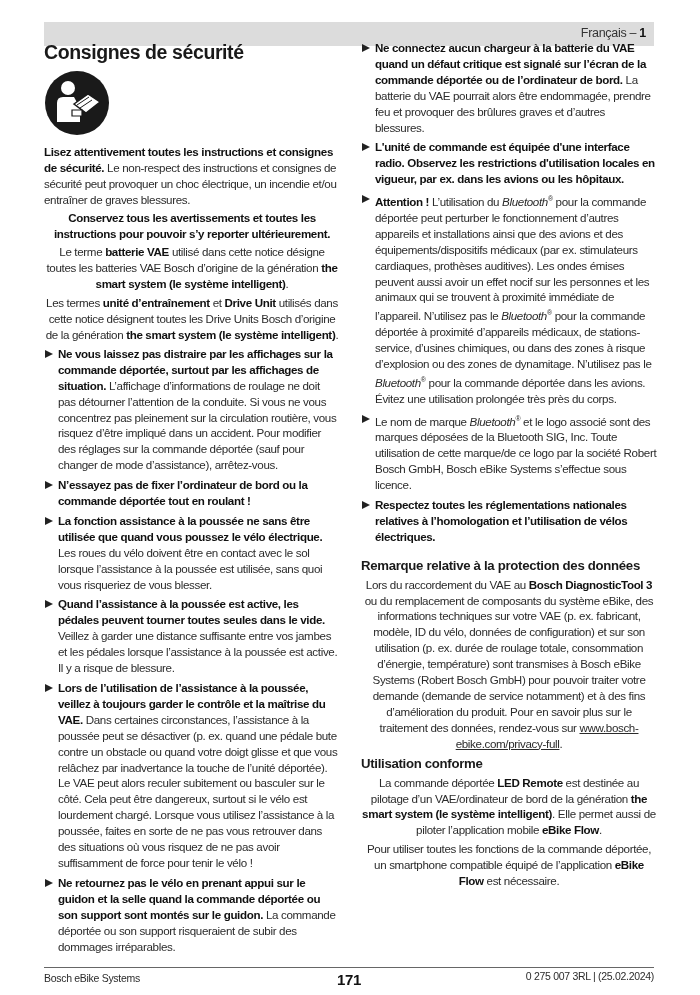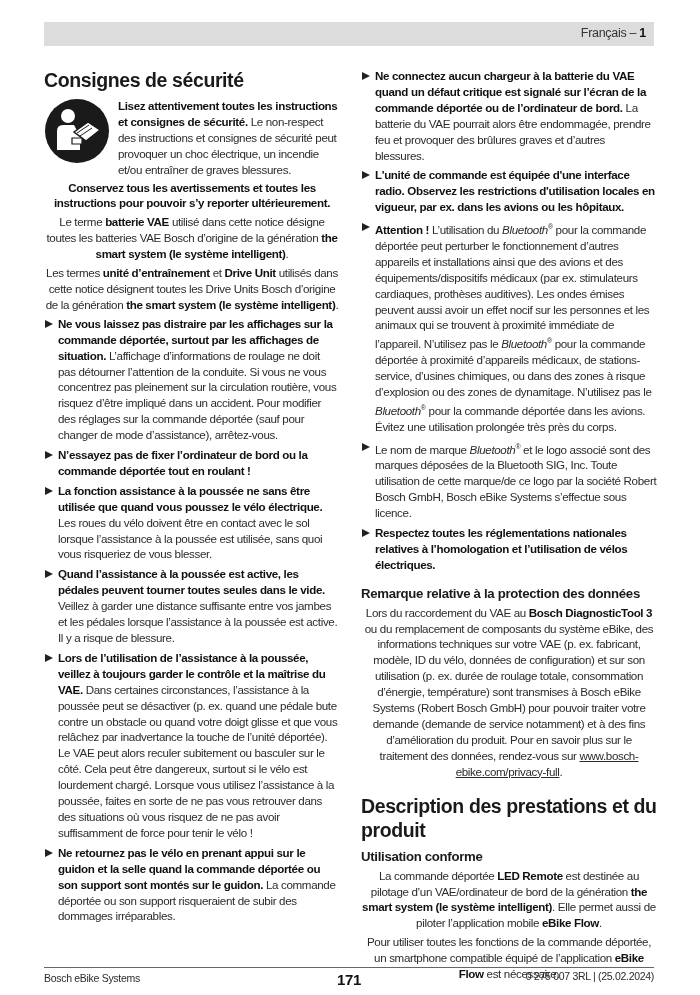--- a/index.html
+++ b/index.html
@@ -11,36 +11,36 @@
   .header-bar {
     position: absolute; left: 44px; top: 22px; width: 610px; height: 24px;
     background: #dcdcdc;
   }
   .header-bar .lang {
     position: absolute; right: 8px; top: 4px; font-size: 12.5px; color: #333;
     letter-spacing: -0.3px;
   }
   .header-bar .lang b { font-weight: bold; color: #111; }
   .col {
-    position: absolute; top: 68px; width: 296px;
+    position: absolute; top: 40px; width: 296px;
     font-size: 11.6px; line-height: 15.9px; letter-spacing: -0.35px;
   }
   .col.left { left: 44px; }
   .col.right { left: 361px; }
   h1 {
     font-size: 19.5px; line-height: 24px; margin: 0 0 6px 0; font-weight: bold; color: #1a1a1a;
     letter-spacing: -0.4px;
   }
   h2 {
     font-size: 13.2px; line-height: 17px; margin: 0 0 3px 0; font-weight: bold; color: #1a1a1a;
     letter-spacing: -0.3px;
   }
   p { margin: 0 0 3px 0; text-align: center; }
   b { color: #111; }
-  .intro { display: flex; gap: 8px; margin-bottom: 2px; }
+  .intro { display: flex; gap: 8px; margin-bottom: 2px; flex-direction: column; }
   .intro .icon-wrap { width: 66px; height: 66px; flex: 0 0 66px; }
   .intro .txt { flex: 1; }
   ul.bullets { list-style: none; margin: 0; padding: 0; }
   ul.bullets li { position: relative; padding-left: 14px; margin-bottom: 4px; }
   ul.bullets li::before {
     content: ""; position: absolute; left: 1px; top: 4px;
     border-left: 8px solid #222; border-top: 4.5px solid transparent; border-bottom: 4.5px solid transparent;
   }
   a.link { color: #2b2b2b; text-decoration: underline; }
   .footer {
@@ -94,21 +94,20 @@
   <ul class="bullets">
     <li><b>Ne connectez aucun chargeur à la batterie du VAE quand un défaut critique est signalé sur l’écran de la commande déportée ou de l’ordinateur de bord.</b><span> La batterie du VAE pourrait alors être endommagée, prendre feu et provoquer des brûlures graves et d’autres blessures.</span></li>
     <li><b>L'unité de commande est équipée d'une interface radio. Observez les restrictions d'utilisation locales en vigueur, par ex. dans les avions ou les hôpitaux.</b><span></span></li>
     <li><b>Attention !</b><span> L’utilisation du </span><i>Bluetooth</i><sup style="font-size:7px">®</sup><span> pour la commande déportée peut perturber le fonctionnement d’autres appareils et installations ainsi que des avions et des équipements/dispositifs médicaux (par ex. stimulateurs cardiaques, prothèses auditives). Les ondes émises peuvent aussi avoir un effet nocif sur les personnes et les animaux qui se trouvent à proximité immédiate de l’appareil. N’utilisez pas le </span><i>Bluetooth</i><sup style="font-size:7px">®</sup><span> pour la commande déportée à proximité d’appareils médicaux, de stations-service, d’usines chimiques, ou dans des zones à risque d’explosion ou des zones de dynamitage. N’utilisez pas le </span><i>Bluetooth</i><sup style="font-size:7px">®</sup><span> pour la commande déportée dans les avions. Évitez une utilisation prolongée très près du corps.</span></li>
     <li><span>Le nom de marque </span><i>Bluetooth</i><sup style="font-size:7px">®</sup><span> et le logo associé sont des marques déposées de la Bluetooth SIG, Inc. Toute utilisation de cette marque/de ce logo par la société Robert Bosch GmbH, Bosch eBike Systems s’effectue sous licence.</span></li>
     <li><b>Respectez toutes les réglementations nationales relatives à l’homologation et l’utilisation de vélos électriques.</b></li>
   </ul>
   <div class="sp"></div>
   <h2>Remarque relative à la protection des données</h2>
   <p><span>Lors du raccordement du VAE au </span><b>Bosch DiagnosticTool 3</b><span> ou du remplacement de composants du système eBike, des informations techniques sur votre VAE (p. ex. fabricant, modèle, ID du vélo, données de configuration) et sur son utilisation (p. ex. durée de roulage totale, consommation d’énergie, température) sont transmises à Bosch eBike Systems (Robert Bosch GmbH) pour pouvoir traiter votre demande (demande de service notamment) et à des fins d’amélioration du produit. Pour en savoir plus sur le traitement des données, rendez-vous sur </span><a class="link">www.bosch-ebike.com/privacy-full</a><span>.</span></p>
-  <h1 class="big-h">Description des prestations et du produit</h1>
   <h2>Utilisation conforme</h2>
   <p><span>La commande déportée </span><b>LED Remote</b><span> est destinée au pilotage d’un VAE/ordinateur de bord de la génération </span><b>the smart system (le système intelligent)</b><span>. Elle permet aussi de piloter l’application mobile </span><b>eBike Flow</b><span>.</span></p>
   <p><span>Pour utiliser toutes les fonctions de la commande déportée, un smartphone compatible équipé de l’application </span><b>eBike Flow</b><span> est nécessaire.</span></p>
 </div>
 
 <div class="footer">
   <span class="l">Bosch eBike Systems</span>
   <span class="c">171</span>
   <span class="r">0 275 007 3RL | (25.02.2024)</span>
 </div>

